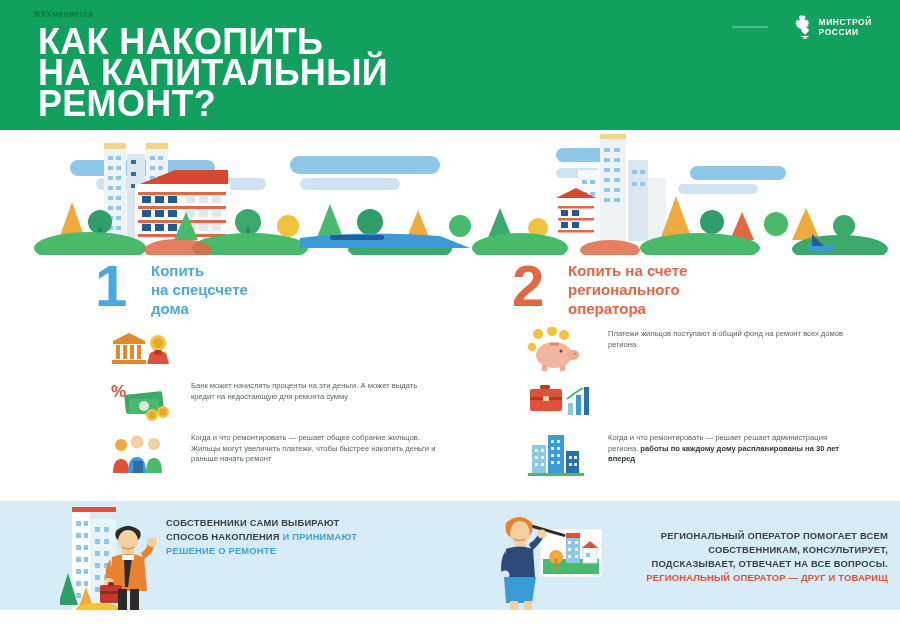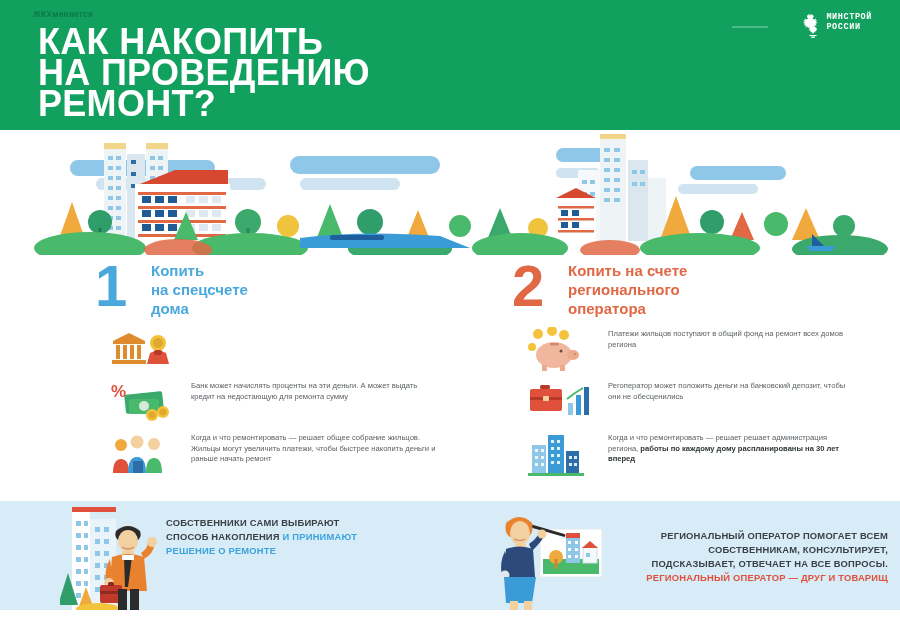--- a/index.html
+++ b/index.html
@@ -21,21 +21,21 @@
   }
   .headline{
     position:absolute;left:38px;top:26px;width:520px;
     color:#ffffff;font-weight:bold;font-size:36px;line-height:31px;
     letter-spacing:.3px;
   }
   .headline span{display:block;}
 
   .ministry{
     position:absolute;right:28px;top:12px;height:30px;
-    display:flex;align-items:flex-start;gap:0;font-family:Liberation Mono, monospace;
+    display:flex;align-items:center;gap:0;
   }
   .ministry-rule{
     position:absolute;right:132px;top:26px;width:36px;height:2px;background:#4cbd8a;
   }
   .eagle{width:26px;height:28px;display:block;}
   .ministry-text{
     color:#ffffff;font-size:8.5px;font-weight:bold;line-height:10px;letter-spacing:.6px;
   }
 
   
@@ -99,21 +99,21 @@
 <body>
 
 <div id="poster">
 
   <div class="header">
 
     <div class="brand-logo">ЖКХменяется</div>
 
     <div class="headline">
       <span>КАК НАКОПИТЬ</span>
-      <span>НА ПРОВЕДЕНИЮ</span>
+      <span>НА КАПИТАЛЬНЫЙ</span>
       <span>РЕМОНТ?</span>
     </div>
 
     <div class="ministry-rule"></div>
     <div class="ministry">
       <svg class="eagle" viewBox="0 0 26 28">
         <g fill="#ffffff">
           <path d="M13 2.2c-.9 0-1.6.6-1.9 1.3-.4-.6-1.1-1-1.9-1-1.2 0-2.2.9-2.2 2.1 0 .8.5 1.5 1.2 1.9L6.8 7.6 4.4 6.4l1 2.2-2.2-.3 1.6 1.8-1.9.7 2.2 1-1.2 1.6 2.3.1-.5 1.9 2-.9.3 2 1.4-1.5.9 1.9.9-1.9 1.4 1.5.3-2 2 .9-.5-1.9 2.3-.1-1.2-1.6 2.2-1-1.9-.7 1.6-1.8-2.2.3 1-2.2-2.4 1.2-1.4-1.1c.7-.4 1.2-1.1 1.2-1.9 0-1.2-1-2.1-2.2-2.1-.8 0-1.5.4-1.9 1-.3-.7-1-1.3-1.9-1.3z"></path>
           <path d="M13 14.5c-2.1 0-3.8 1.1-3.8 2.6 0 1.3 1 2.2 2 2.9.9.7 1.8 1.4 1.8 2.6 0-1.2.9-1.9 1.8-2.6 1-.7 2-1.6 2-2.9 0-1.5-1.7-2.6-3.8-2.6z"></path>
           <path d="M9.4 22.9h7.2v1.1H9.4zM11 24.6h4v1.2h-4z"></path>
@@ -388,21 +388,20 @@
             <rect x="14" y="6" width="10" height="4" rx="1.5" fill="#b8392a"></rect>
             <rect x="4" y="10" width="32" height="22" rx="2" fill="#e0513c"></rect>
             <rect x="4" y="18" width="32" height="3" fill="#b8392a"></rect>
             <rect x="17" y="17" width="6" height="5" rx="1" fill="#f3d0a0"></rect>
             <rect x="42" y="24" width="5" height="12" fill="#8fc7e8"></rect>
             <rect x="50" y="16" width="5" height="20" fill="#3b9bd6"></rect>
             <rect x="58" y="8" width="5" height="28" fill="#2e6ea8"></rect>
             <path d="M41 20 l8 -6 l8 -5" stroke="#49b96b" stroke-width="2" fill="none"></path>
           </svg>
         </div>
-        <div class="btxt">Регоператор может положить деньги на банковский депозит, чтобы они не обесценились</div>
       </div>
 
       <div class="bullet">
         <div class="ico">
           <svg width="66" height="46" viewBox="0 0 66 46">
             <rect x="6" y="14" width="14" height="30" fill="#8fc7e8"></rect>
             <rect x="22" y="4" width="16" height="40" fill="#3b9bd6"></rect>
             <rect x="40" y="20" width="13" height="24" fill="#2e6ea8"></rect>
             <g fill="#ffffff" opacity=".85">
               <rect x="9" y="18" width="3" height="3"></rect>

